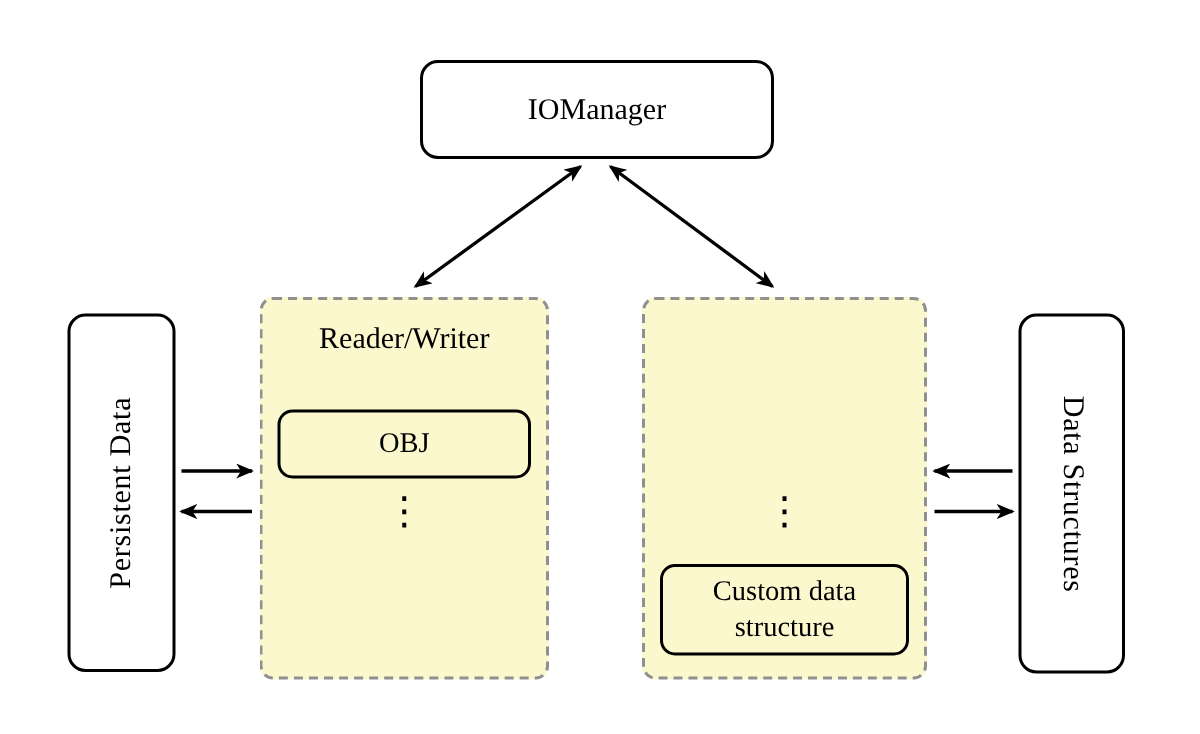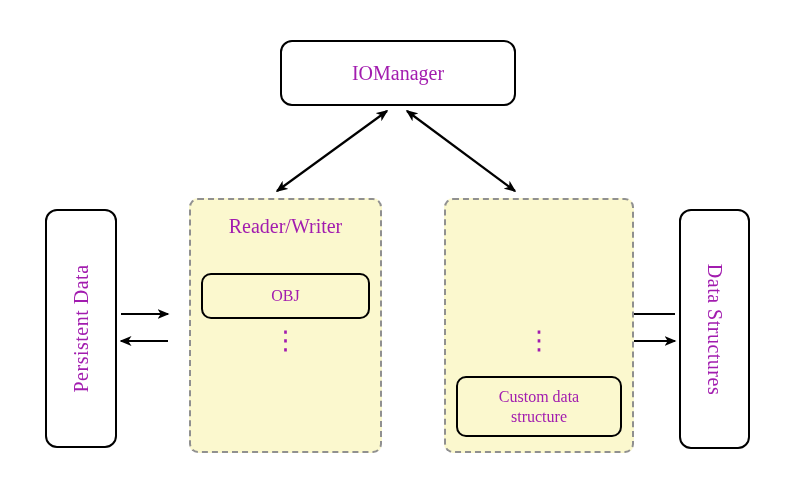--- a/index.html
+++ b/index.html
@@ -6,21 +6,21 @@
     margin: 0;
     padding: 0;
     background: #ffffff;
   }
   .canvas {
     position: relative;
     width: 800px;
     height: 489px;
     background: #ffffff;
     font-family: "Liberation Serif", "DejaVu Serif", serif;
-    color: #a21caf;
+    color: #000000;
     overflow: hidden;
   }
   .arrow-layer {
     position: absolute;
     left: 0; top: 0;
     width: 800px; height: 489px;
     pointer-events: none;
   }
   .node {
     position: absolute;
@@ -44,21 +44,20 @@
   .side-right .vtext { transform: rotate(90deg); }
 
   .group {
     position: absolute;
     top: 198px;
     height: 255px;
     background: #FBF8CE;
     border: 2px dashed #909090;
     border-radius: 9px;
     box-sizing: border-box;
-    margin-left: 16px;
   }
   .group.left  { left: 173px; width: 193px; }
   .group.right { left: 428px; width: 190px; }
   .group-header {
     position: absolute;
     top: 15px;
     left: 0;
     width: 100%;
     text-align: center;
     font-size: 20px;
@@ -68,21 +67,21 @@
     left: 10px;
     right: 10px;
     border: 2.5px solid #000;
     border-radius: 10px;
     background: transparent;
     display: flex;
     align-items: center;
     justify-content: center;
     text-align: center;
     box-sizing: border-box;
-    font-size: 16px;
+    font-size: 19px;
     line-height: 1.25;
     white-space: pre-line;
   }
   .inner-box.top    { top: 73px;  height: 46px; }
   .inner-box.bottom { top: 176px; height: 61px; }
   .dots {
     position: absolute;
     top: 128px;
     left: 0;
     width: 100%;

